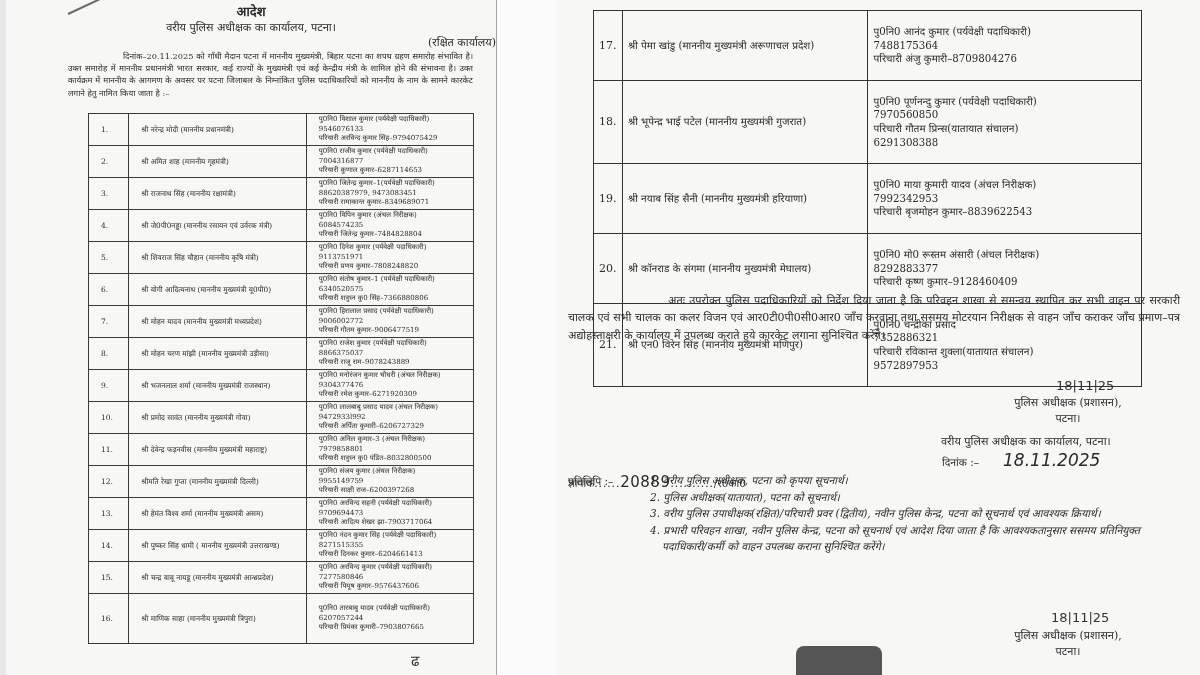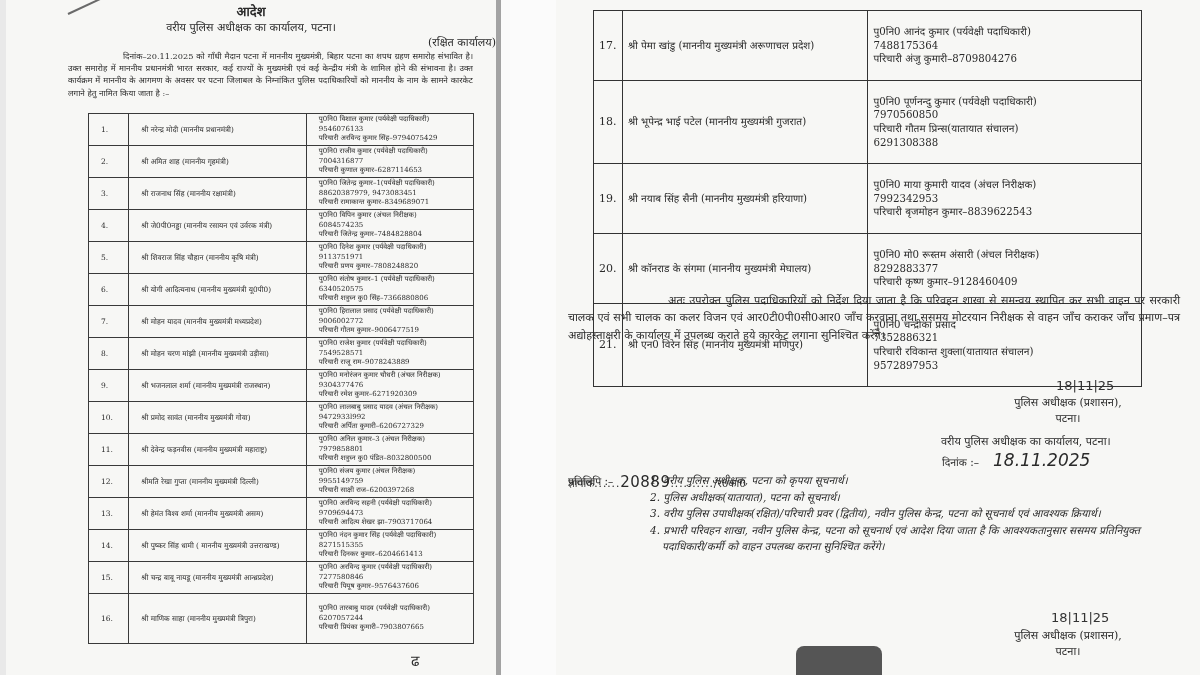--- a/index.html
+++ b/index.html
@@ -1,19 +1,19 @@
 <!DOCTYPE html>
 <html><head>
 <meta charset="utf-8">
 <style>
   html, body { margin:0; padding:0; }
   body { width:1200px; height:675px; overflow:hidden; background:#e9e9e9; position:relative;
          font-family:"DejaVu Serif","Liberation Serif",serif; color:#2a2a2a; }
   .page { position:absolute; top:0; height:675px; background:#f7f7f5; overflow:hidden; }
-  #page-left { left:6px; width:490px; border-right:5px solid #a3a3a3; }
+  #page-left { left:6px; width:490px; border-right:1px solid #a3a3a3; }
   #page-right { left:556px; width:644px; }
   .gap { position:absolute; left:496px; top:0; width:60px; height:675px; background:#fbfbfb; }
   .stroke { position:absolute; background:#6a6a6a; height:2px; transform-origin:left center; }
 
   
   .lh-title { position:absolute; left:0; width:490px; text-align:center; font-weight:bold; font-size:13px; top:2px; }
   .lh-office { position:absolute; left:0; width:490px; text-align:center; font-size:11px; top:19px; }
   .lh-sub { position:absolute; left:0; width:490px; text-align:right; font-size:11px; top:34px; }
   .lh-para { position:absolute; left:62px; top:50px; width:405px; font-size:8.2px; line-height:12.2px; text-align:justify; text-indent:55px; }
 
@@ -35,21 +35,21 @@
   table.rtab td.of { width:264px; }
 
   .r-para { position:absolute; left:12px; top:292px; width:612px; font-size:11px; line-height:17.3px; text-align:justify; text-indent:100px; }
   .sig-mark { position:absolute; font-family:"DejaVu Sans",sans-serif; font-size:13px; color:#333; }
   .r-sigtitle { position:absolute; left:412px; width:200px; text-align:center; font-size:11px; line-height:16px; }
   .r-memo { position:absolute; left:12px; top:437px; font-size:10.5px;margin-top:36px; }
   .r-memo .hand { font-family:"DejaVu Sans",sans-serif; font-size:15px; letter-spacing:0.5px; }
   .r-memo .dots { letter-spacing:1px; }
   .r-office { position:absolute; left:385px; top:433px; font-size:11px; }
   .r-date { position:absolute; left:386px; top:450px; font-size:10.5px; }
-  .r-date .hand { font-family:"DejaVu Sans",sans-serif; font-size:17px; font-style:italic; margin-left:14px; }
+  .r-date .hand { font-family:"DejaVu Sans",sans-serif; font-size:17px; font-style:italic; margin-left:24px; }
   .cc-label { position:absolute; left:12px; top:474px; font-size:10.5px; }
   .cc-list { position:absolute; left:94px; top:472px; width:515px; font-size:10.5px; line-height:16.5px; margin:0; padding:0; list-style:none;font-style:italic; }
   .cc-list li { padding-left:12px; text-indent:-12px; }
   .overlay-btn { position:absolute; left:240px; top:646px; width:86px; height:40px; background:#555; border-radius:8px; }
 </style>
 </head>
 <body>
 
 <div class="gap"></div>
 
@@ -123,21 +123,21 @@
             <div>पु0नि0 हिरालाल प्रसाद (पर्यवेक्षी पदाधिकारी)</div>
             <div>9006002772</div>
             <div>परिचारी गौतम कुमार–9006477519</div>
           </td>
         </tr>
         <tr>
           <td class="sn">8.</td>
           <td class="nm">श्री मोहन चरण मांझी (माननीय मुख्यमंत्री उड़ीसा)</td>
           <td class="of">
             <div>पु0नि0 राजेश कुमार (पर्यवेक्षी पदाधिकारी)</div>
-            <div>7549528571</div>
+            <div>8866375037</div>
             <div>परिचारी राजू राम–9078243889</div>
           </td>
         </tr>
         <tr>
           <td class="sn">9.</td>
           <td class="nm">श्री भजनलाल शर्मा (माननीय मुख्यमंत्री राजस्थान)</td>
           <td class="of">
             <div>पु0नि0 मनोरंजन कुमार चौधरी (अंचल निरीक्षक)</div>
             <div>9304377476</div>
             <div>परिचारी रमेश कुमार–6271920309</div>

